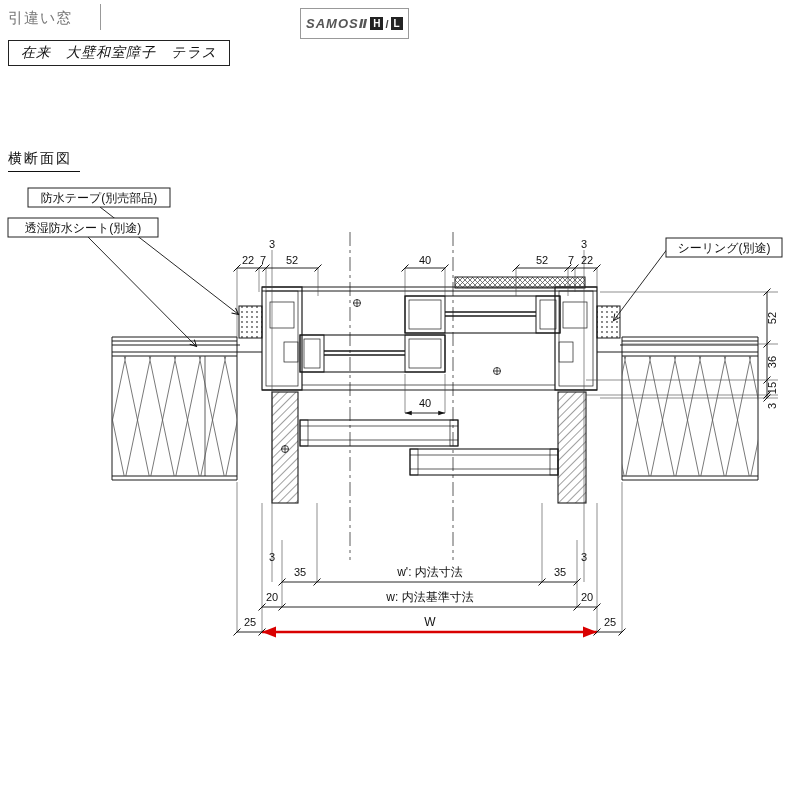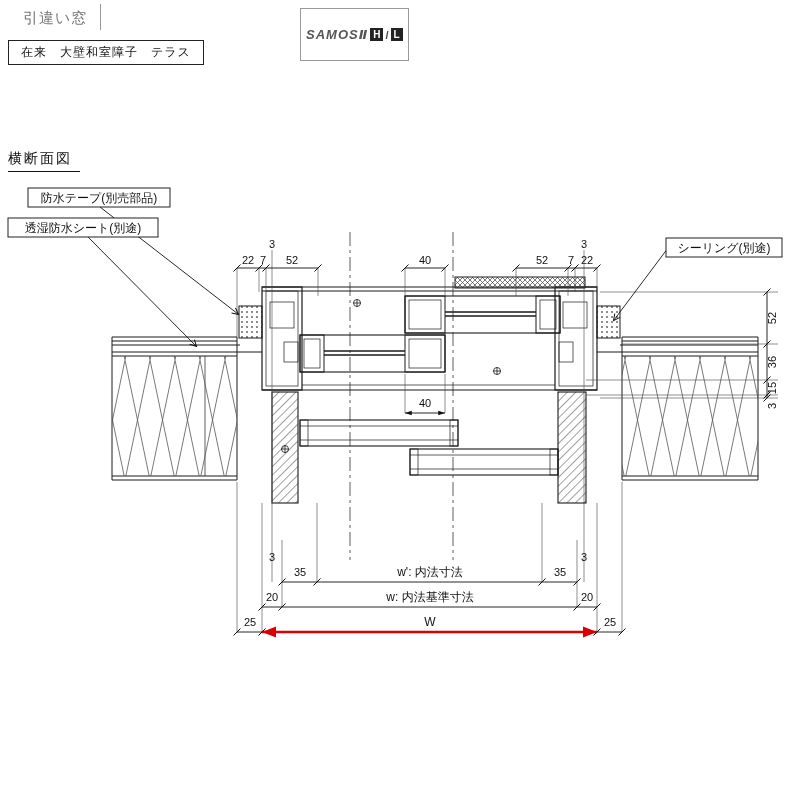--- a/index.html
+++ b/index.html
@@ -1,30 +1,30 @@
 <!DOCTYPE html>
 <html><head>
 <meta charset="utf-8">
 <style>
   * { margin:0; padding:0; box-sizing:border-box; }
   html,body { width:800px; height:800px; background:#fff;
     font-family:"Liberation Sans","DejaVu Sans",sans-serif; color:#111; }
   .page { position:relative; width:800px; height:800px; background:#fff; overflow:hidden; }
 
-  .cat  { position:absolute; left:8px;  top:9px;  font-size:15px; color:#777; letter-spacing:1px;margin-left:15px; }
+  .cat  { position:absolute; left:8px;  top:9px;  font-size:15px; color:#777; letter-spacing:1px; }
   .vsep { position:absolute; left:100px; top:4px; width:1px; height:26px; background:#999; }
   .ttl  { position:absolute; left:112px; top:3px; font-size:19px; font-weight:bold; letter-spacing:2px; }
-  .badge{ position:absolute; left:300px; top:8px; border:1px solid #999; padding:18px 5px;
+  .badge{ position:absolute; left:300px; top:8px; border:1px solid #999; padding:7px 5px;
           display:flex; align-items:center; gap:2px; background:#fff; }
   .badge .bname { font-style:italic; font-weight:bold; font-size:13px; color:#555; letter-spacing:1px; }
   .chip { background:#222; color:#fff; font-size:10px; line-height:13px; padding:0 3px; font-weight:bold; }
   .slash{ color:#444; font-size:11px; font-weight:bold; }
   .note { position:absolute; right:8px; top:6px; font-size:15px; letter-spacing:1px; }
   .sub  { position:absolute; left:8px; top:40px; border:1px solid #222; padding:3px 12px;
-          font-size:12px; letter-spacing:1px; background:#fff; }
+          font-size:14px; letter-spacing:1px; background:#fff;font-style:italic; }
   .sect { position:absolute; left:8px; top:150px; font-size:14px; letter-spacing:2px;
           border-bottom:1px solid #111; padding:0 8px 3px 0; }
 
   svg.drawing { position:absolute; left:0; top:0; width:800px; height:800px; }
   .dim   { font-size:11px; fill:#111; font-family:"Liberation Sans",sans-serif; }
   .dimjp { font-size:12px; fill:#111; }
   .co    { font-size:12px; fill:#111; }
 </style>
 </head>
 <body>

